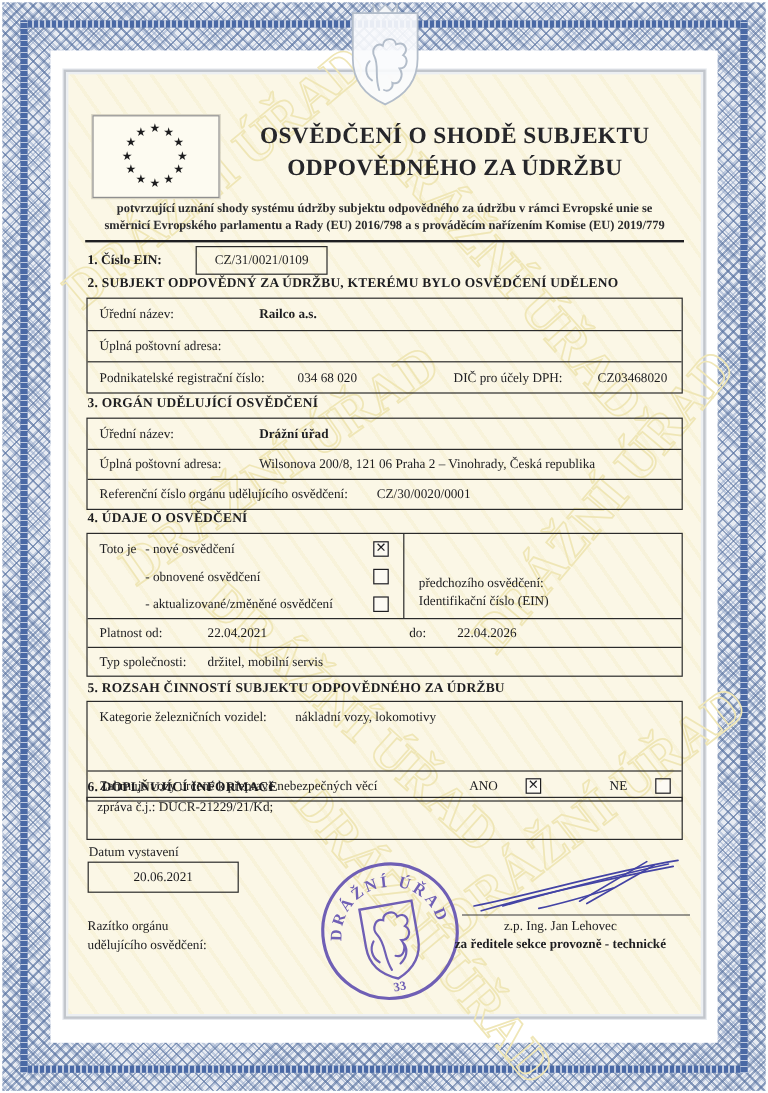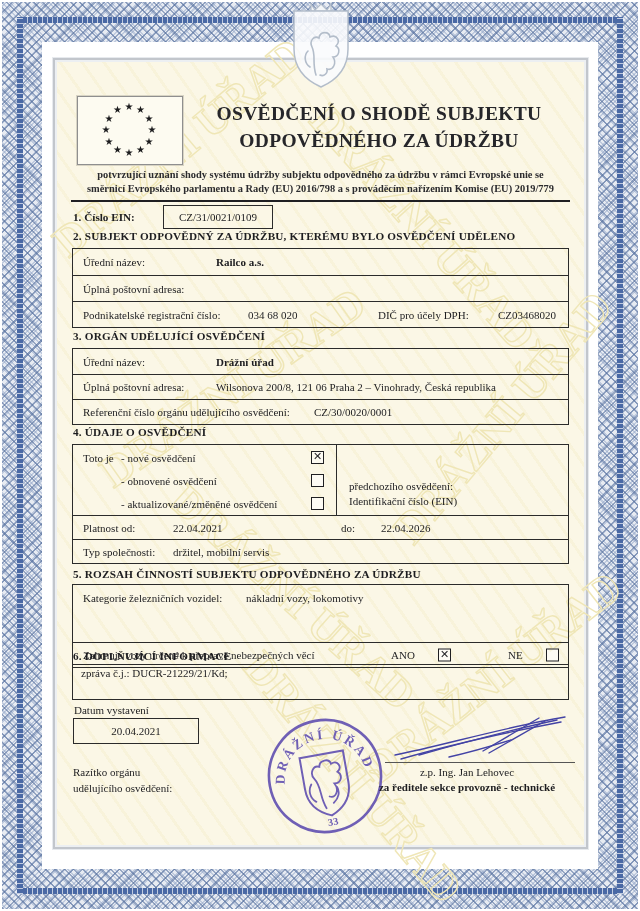--- a/index.html
+++ b/index.html
@@ -208,21 +208,21 @@
           <span class="abs" style="left:435px">NE</span>
           <span class="cb abs" style="left:473px"></span>
         </div>
       </div>
 
       <div class="heading" style="top:588px">6. DOPLŇUJÍCÍ INFORMACE</div>
       <div class="info-box">
         <div>zpráva č.j.: DUCR-21229/21/Kd;</div>
       </div>
       <div class="date-label">Datum vystavení</div>
-      <div class="date-box">20.04.2021</div>
+      <div class="date-box">20.06.2021</div>
 
       <div class="stamp-label">
         <div>Razítko orgánu</div>
         <div>udělujícího osvědčení:</div>
       </div>
 
       <svg class="stamp" width="124" height="124" viewBox="0 0 124 124">
         <defs>
             <path id="arcTop" d="M 21,66 A 41,41 0 0 1 103,66" fill="none"></path>
           </defs>

